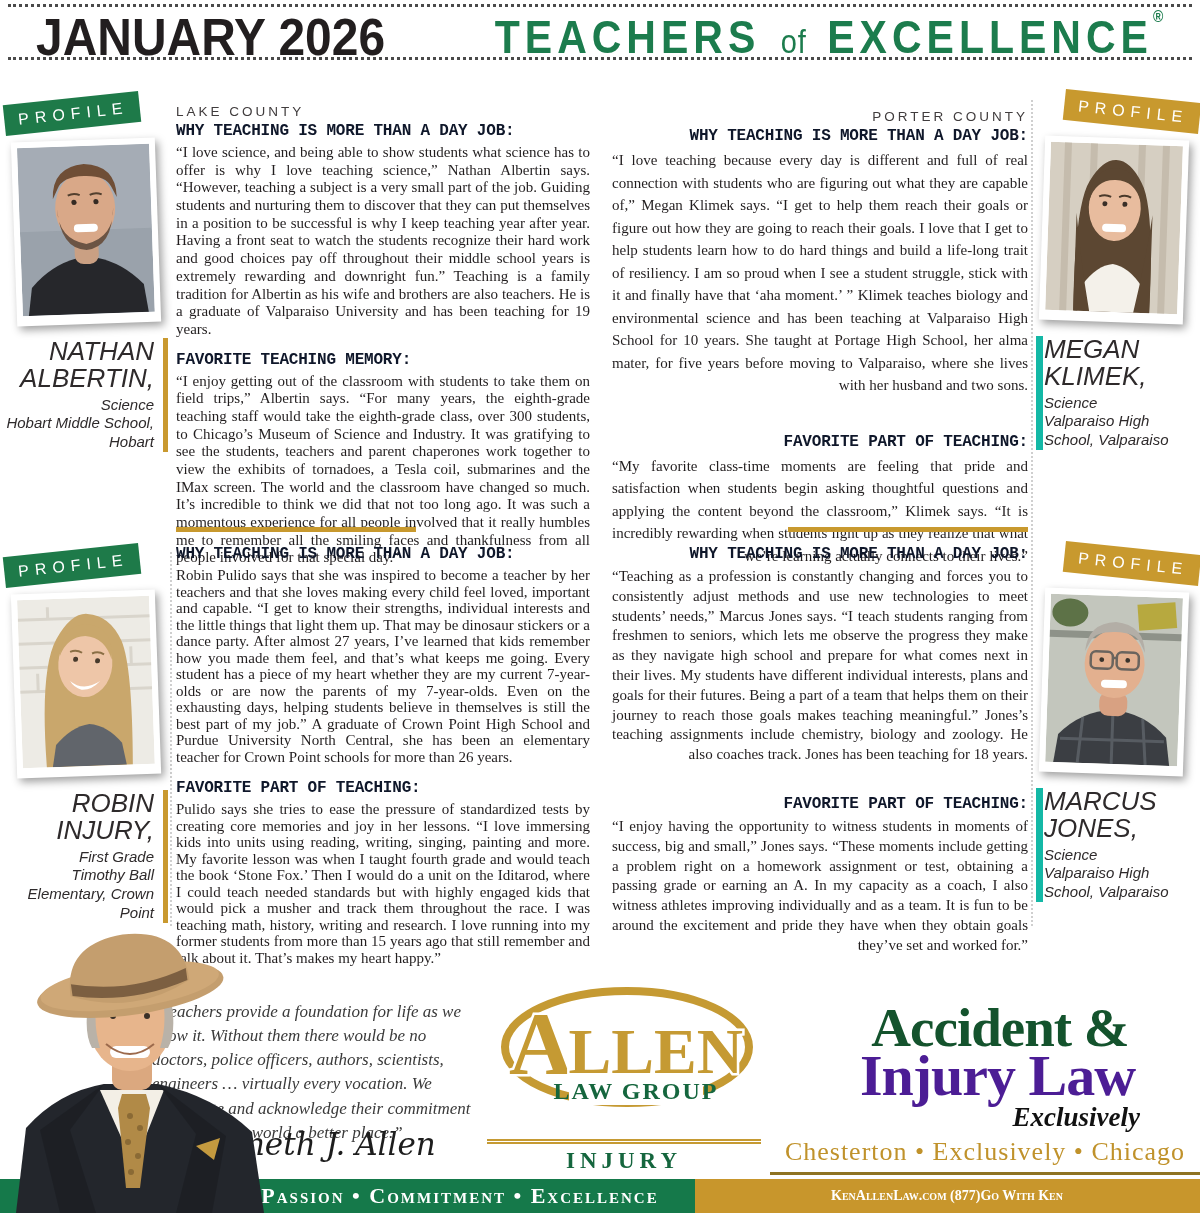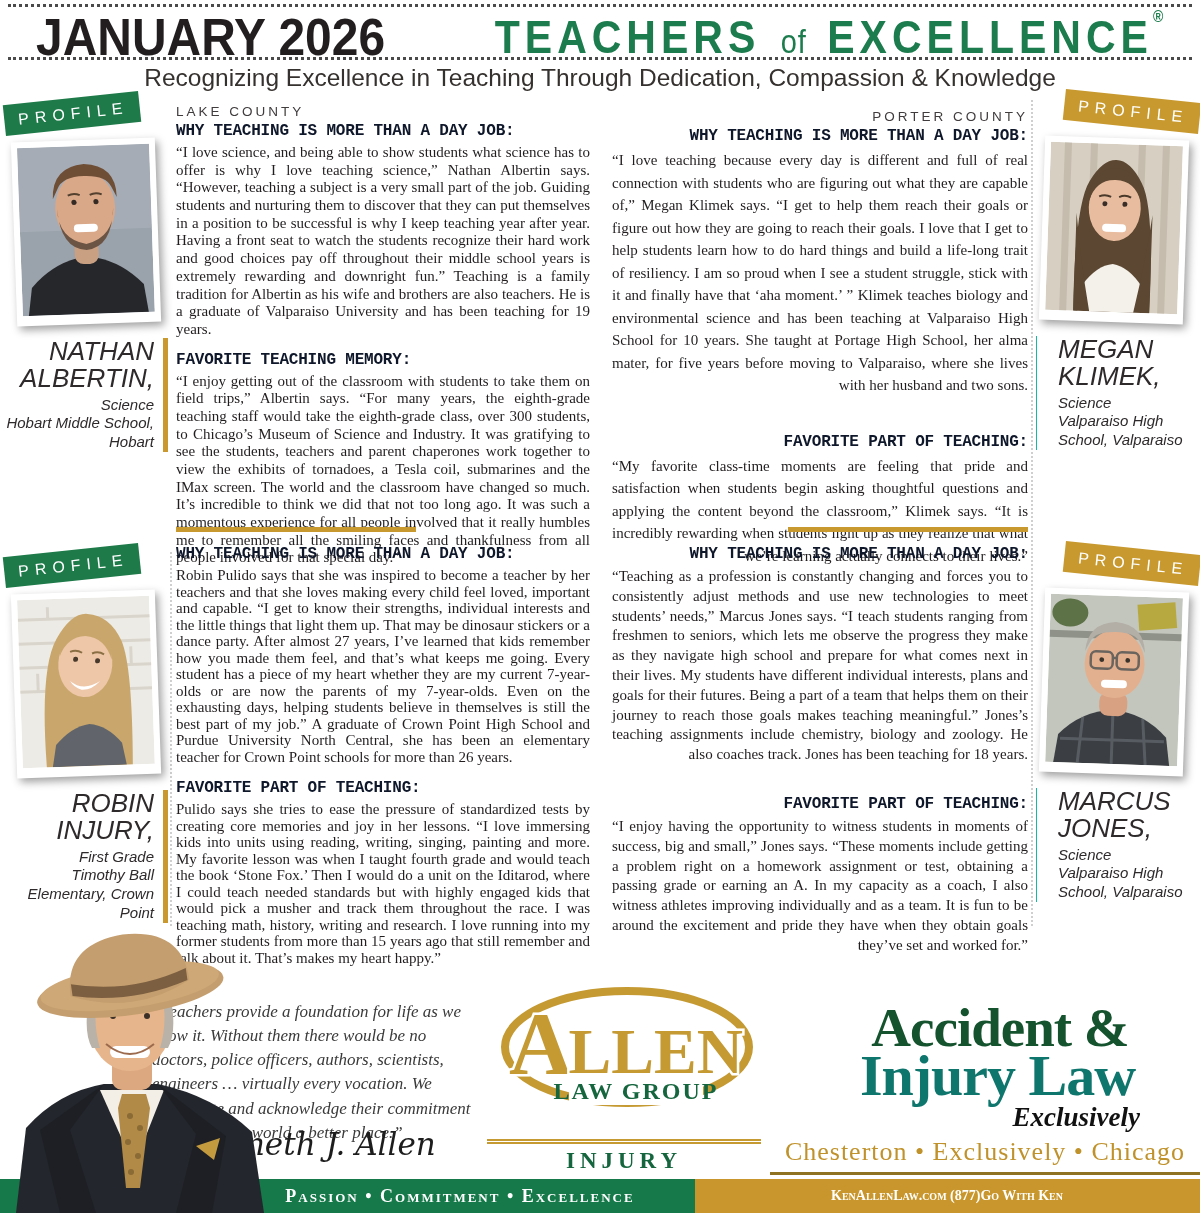--- a/index.html
+++ b/index.html
@@ -44,71 +44,70 @@
          font-size:16px;letter-spacing:6px;padding:7px 12px 6px 14px;}
   .badge-green{background:#1e7a49;transform:rotate(-6deg);}
   .badge-gold{background:#c8992e;transform:rotate(6deg);}
   .badge-row{height:40px;}
   .badge-row.right{text-align:right;}
   .photo-frame{background:#fff;padding:6px;width:132px;box-shadow:3px 4px 9px rgba(0,0,0,.38);}
   .tilt-l{transform:rotate(-2deg);margin:2px 0 0 10px;}
   .tilt-r{transform:rotate(2deg);margin:2px 0 0 6px;}
   .name-block{margin-top:14px;font-family:"Liberation Sans",sans-serif;font-style:italic;}
   .nb-right{border-right:5px solid #c9992f;padding-right:9px;text-align:right;margin-left:2px;}
-  .nb-left{border-left:1px solid #14b8a6;padding-left:21px;text-align:left;margin-right:2px;}
+  .nb-left{border-left:7px solid #14b8a6;padding-left:1px;text-align:left;margin-right:2px;}
   .t-name{font-size:26px;line-height:1.05;color:#2e2a2b;}
   .t-subject{font-size:15px;line-height:1.25;margin-top:3px;color:#2e2a2b;}
   .t-school{font-size:15px;line-height:1.25;color:#2e2a2b;}
 
   
   .quote{position:absolute;left:152px;top:1000px;width:322px;font-style:italic;
          font-size:17px;line-height:1.42;color:#3a3a3a;}
   .regards{position:absolute;left:150px;top:1108px;width:330px;text-align:center;
            font-size:19px;letter-spacing:3px;color:#2b2b2b;}
   .signature{position:absolute;left:140px;top:1126px;width:340px;text-align:center;
              font-family:"DejaVu Serif",serif;font-style:italic;font-size:31px;color:#1d1d1d;}
   .injury{position:absolute;left:487px;top:1139px;width:274px;text-align:center;
           color:#15663e;font-weight:bold;font-size:23px;letter-spacing:5px;
           border-top:5px double #c59a33;border-bottom:3px solid #c59a33;padding:4px 0 5px;}
   .acc1{position:absolute;left:800px;top:1000px;width:400px;text-align:center;
         font-weight:bold;font-size:55px;color:#14532d;letter-spacing:-1px;line-height:1;}
   .acc2{position:absolute;left:795px;top:1047px;width:405px;text-align:center;
-        font-weight:bold;font-size:58px;color:#0f766e;letter-spacing:-1px;line-height:1;}
+        font-weight:bold;font-size:58px;color:#4c1d95;letter-spacing:-1px;line-height:1;}
   .exclusively{position:absolute;left:795px;top:1102px;width:345px;text-align:right;
         font-weight:bold;font-style:italic;font-size:27px;color:#111;}
   .cities{position:absolute;left:770px;top:1137px;width:430px;text-align:center;
         font-size:26px;color:#c0922b;letter-spacing:1px;}
   .cities-rule{position:absolute;left:770px;top:1172px;width:430px;height:3px;background:#8f7322;}
   .bar{position:absolute;top:1179px;height:34px;z-index:1;}
   .bar-green{left:0;width:695px;background:#15794a;}
   .bar-gold{left:695px;width:505px;background:#c8962c;}
   .bar-text{position:absolute;top:1179px;height:34px;line-height:34px;color:#fff;z-index:2;
             font-weight:bold;font-variant:small-caps;text-align:center;}
-  .bar-text-left{left:225px;width:470px;font-size:18px;letter-spacing:2px;}
+  .bar-text-left{left:225px;width:470px;font-size:22px;letter-spacing:2px;}
   .bar-text-right{left:697px;width:500px;font-size:14px;}
   .ken{position:absolute;left:0;top:930px;z-index:3;}
   .allen-logo{position:absolute;left:487px;top:983px;}
 </style>
 </head>
 <body>
 
 <div class="page">
 
   <div class="rule" style="top:4px;"></div>
   <div class="rule" style="top:57px;"></div>
 
   <div class="month">JANUARY 2026</div>
 
   <div class="masthead">
     <span>TEACHERS</span>
     <span class="of">of</span>
     <span>EXCELLENCE</span><sup>®</sup>
   </div>
 
-  <div class="subtitle">Recognizing Excellence in Teaching Through Dedication, Compassion &amp; Knowledge</div>
 
   <div class="vrule" style="left:1031px;top:100px;height:826px;"></div>
   <div class="vrule" style="left:170px;top:552px;height:374px;"></div>
 
   <div class="card" style="left:4px;top:98px;">
     <div class="badge-row">
       <span class="badge badge-green">PROFILE</span>
     </div>
     <div class="photo-frame tilt-l">
       <svg width="132" height="168" viewBox="0 0 132 168">

